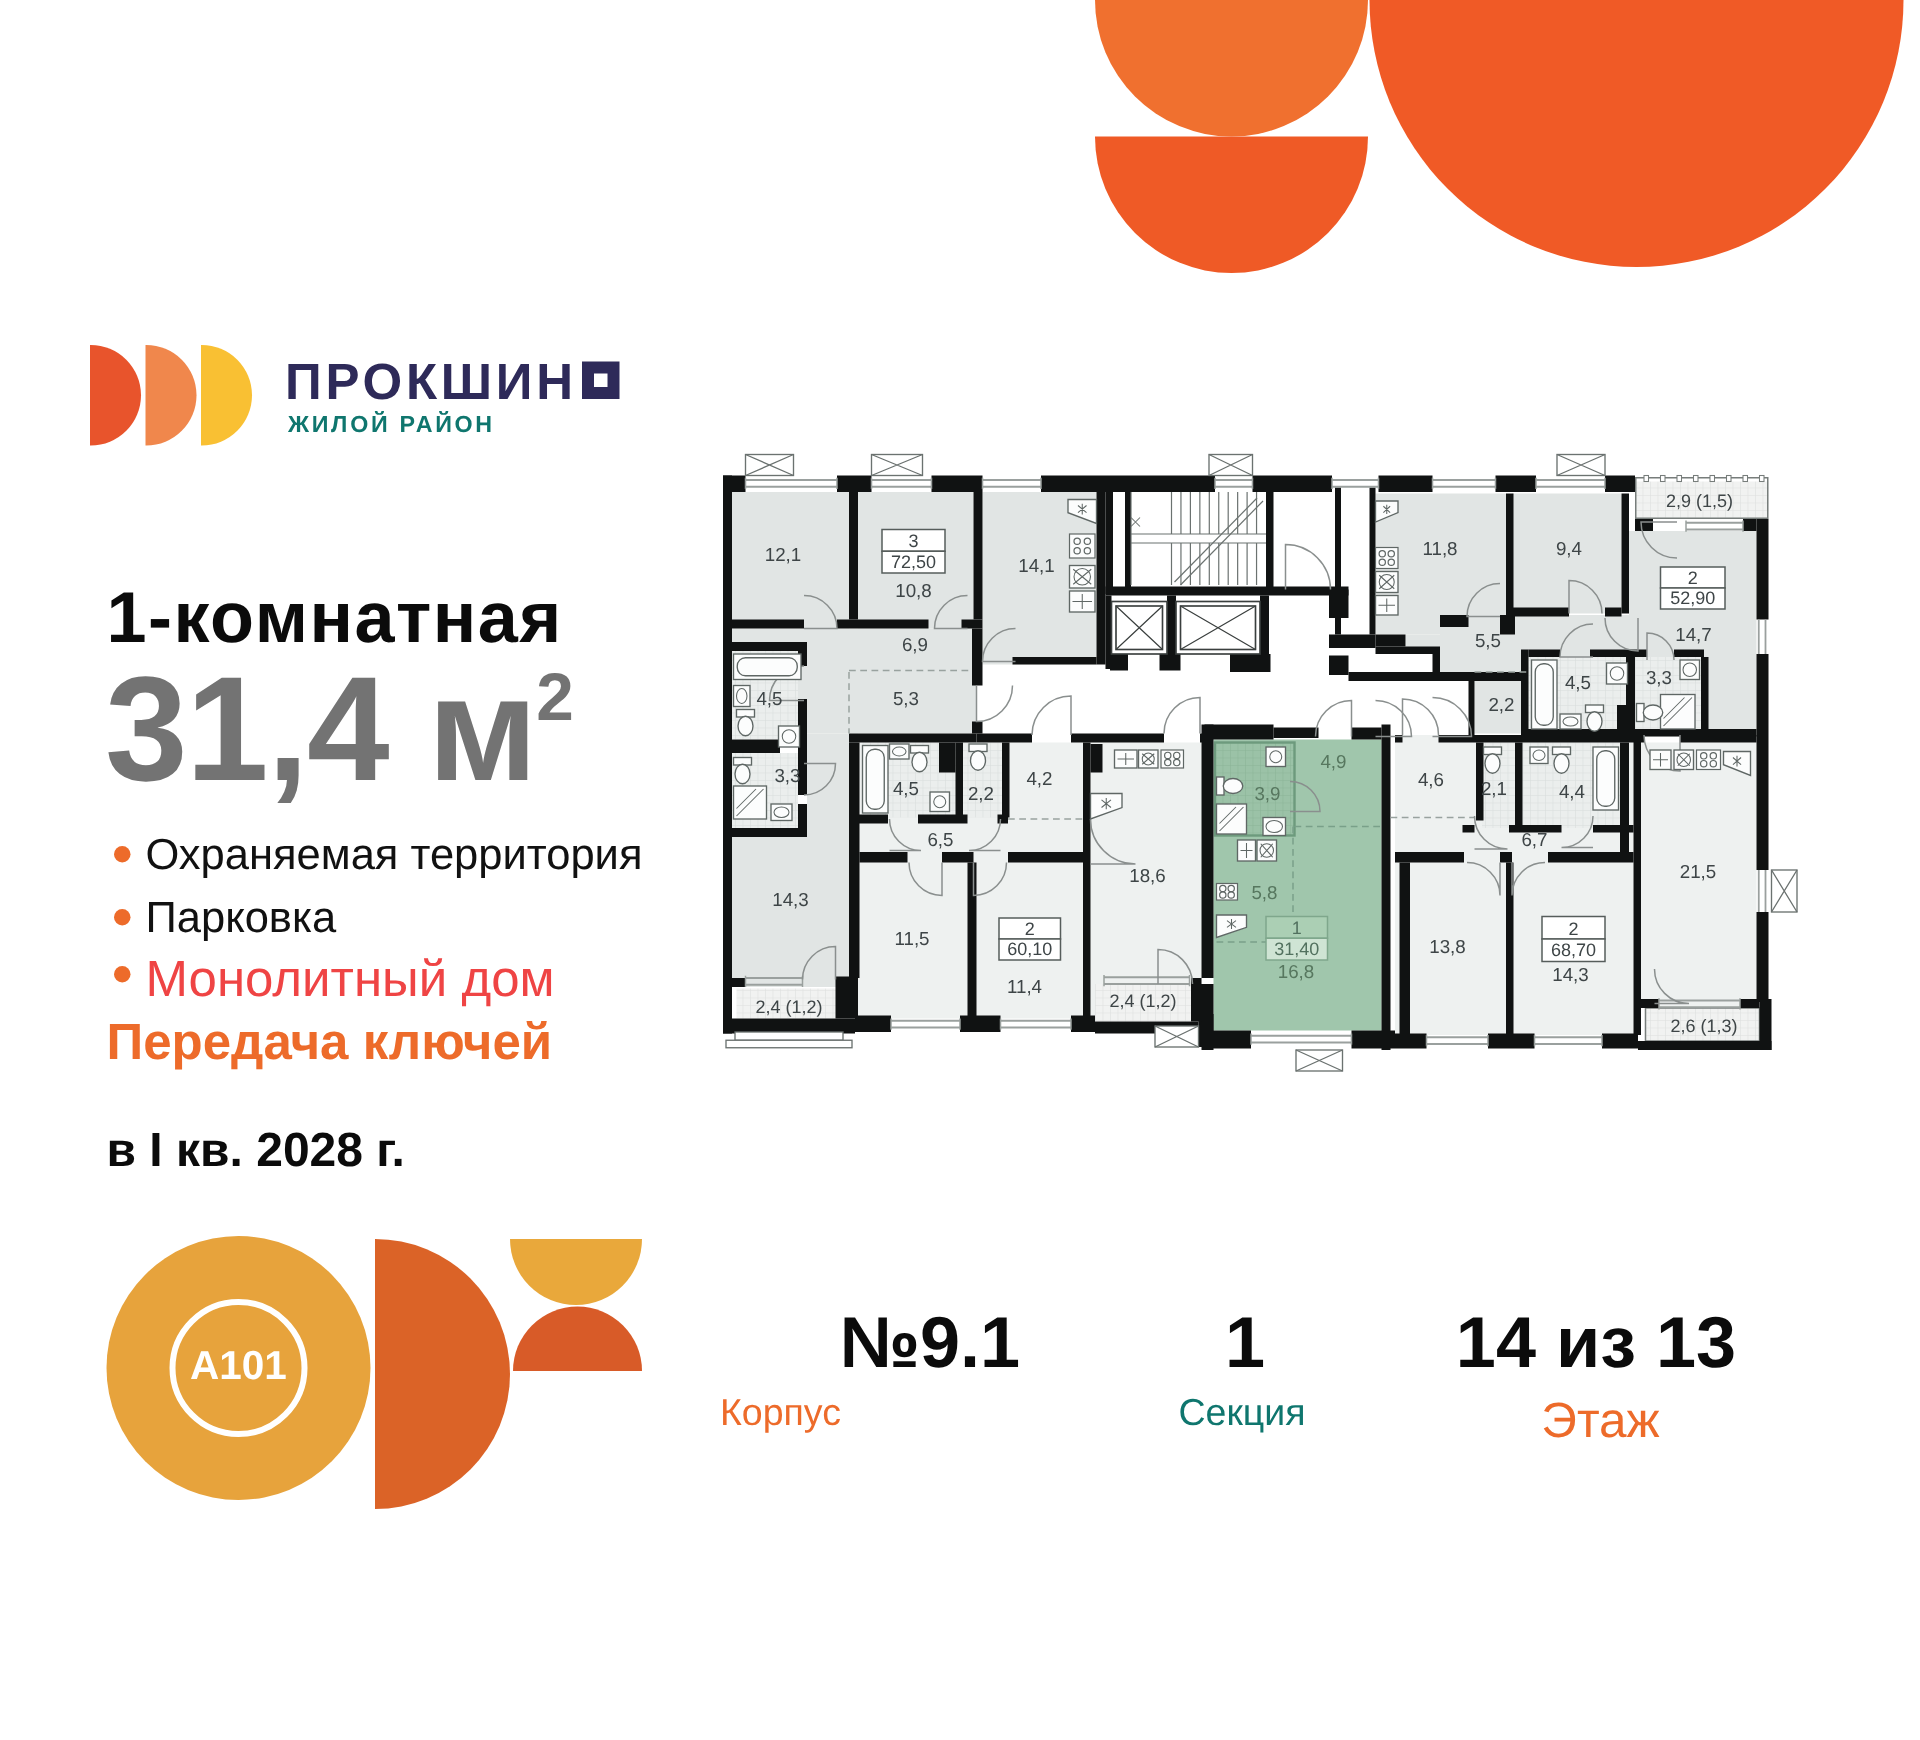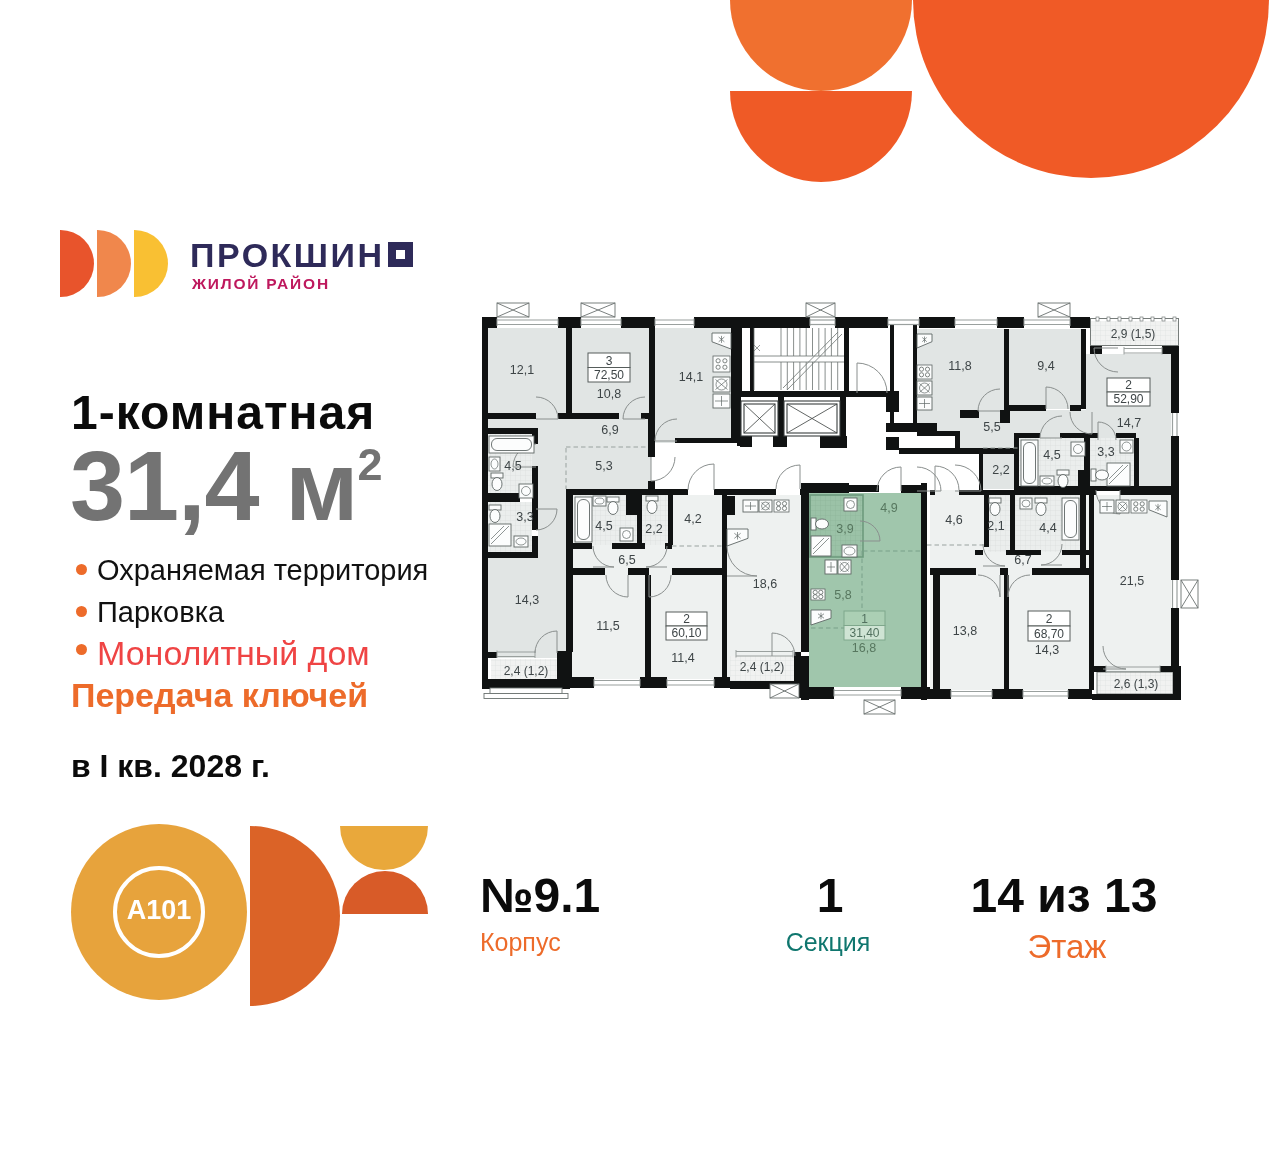--- a/index.html
+++ b/index.html
@@ -18,21 +18,21 @@
 <div class="abs" style="left:913px;top:0;width:356px;height:178px;border-radius:0 0 178px 178px;background:#F05A26;"></div>
 
 <div class="abs" style="left:60px;top:230px;width:34px;height:67px;border-radius:0 34px 34px 0;background:#E8542C;"></div>
 
 <div class="abs" style="left:97px;top:230px;width:34px;height:67px;border-radius:0 34px 34px 0;background:#F0874C;"></div>
 
 <div class="abs" style="left:134px;top:230px;width:34px;height:67px;border-radius:0 34px 34px 0;background:#F9C033;"></div>
 
 <div class="abs" style="left:190px;top:236px;width:280px;color:#2E2A59;font-weight:bold;font-size:34px;letter-spacing:2.5px;">ПРОКШИН<span style="display:inline-block;width:25px;height:25px;border:8px solid #2E2A59;box-sizing:border-box;margin-left:3px;"></span></div>
 
-<div class="abs" style="left:192px;top:275px;color:#be185d;font-weight:bold;font-size:15.5px;letter-spacing:1.8px;">ЖИЛОЙ РАЙОН</div>
+<div class="abs" style="left:192px;top:275px;color:#0f766e;font-weight:bold;font-size:15.5px;letter-spacing:1.8px;">ЖИЛОЙ РАЙОН</div>
 
 <div class="abs" style="left:71px;top:385px;color:#0b0b0b;font-weight:bold;font-size:48px;letter-spacing:1px;">1-комнатная</div>
 
 <div class="abs" style="left:70px;top:429px;color:#737373;font-weight:bold;font-size:99px;letter-spacing:-1px;">31,4 м<span style="font-size:45px;vertical-align:40px;letter-spacing:0;">2</span></div>
 
 <div class="abs" style="left:76px;top:564px;width:11px;height:11px;border-radius:50%;background:#ED6B2A;"></div>
 <div class="abs" style="left:97px;top:554px;color:#111;font-size:29px;">Охраняемая территория</div>
 
 <div class="abs" style="left:76px;top:606px;width:11px;height:11px;border-radius:50%;background:#ED6B2A;"></div>
 <div class="abs" style="left:97px;top:596px;color:#111;font-size:29px;">Парковка</div>
@@ -49,21 +49,21 @@
 <div class="abs" style="left:113px;top:866px;width:92px;height:92px;border-radius:50%;border:4px solid #fff;box-sizing:border-box;"></div>
 
 <div class="abs" style="left:113px;top:866px;width:92px;height:92px;line-height:88px;text-align:center;color:#fff;font-weight:bold;font-size:27px;">A101</div>
 
 <div class="abs" style="left:250px;top:826px;width:90px;height:180px;border-radius:0 90px 90px 0;background:#DB6327;"></div>
 
 <div class="abs" style="left:340px;top:826px;width:88px;height:44px;border-radius:0 0 44px 44px;background:#E9A83B;"></div>
 
 <div class="abs" style="left:342px;top:871px;width:86px;height:43px;border-radius:43px 43px 0 0;background:#D85B28;"></div>
 
-<div class="abs" style="left:480px;top:868px;width:200px;text-align:left;color:#0b0b0b;font-weight:bold;font-size:48px;">№9.1</div>
+<div class="abs" style="left:480px;top:868px;width:200px;text-align:right;color:#0b0b0b;font-weight:bold;font-size:48px;">№9.1</div>
 
 <div class="abs" style="left:480px;top:928px;width:200px;color:#ED6B2A;font-size:25px;">Корпус</div>
 
 <div class="abs" style="left:730px;top:868px;width:200px;text-align:center;color:#0b0b0b;font-weight:bold;font-size:48px;">1</div>
 
 <div class="abs" style="left:728px;top:928px;width:200px;text-align:center;color:#0f766e;font-size:25px;">Секция</div>
 
 <div class="abs" style="left:964px;top:868px;width:200px;text-align:center;color:#0b0b0b;font-weight:bold;font-size:48px;">14 из 13</div>
 
 <div class="abs" style="left:967px;top:928px;width:200px;text-align:center;color:#ED6B2A;font-size:33px;">Этаж</div>

